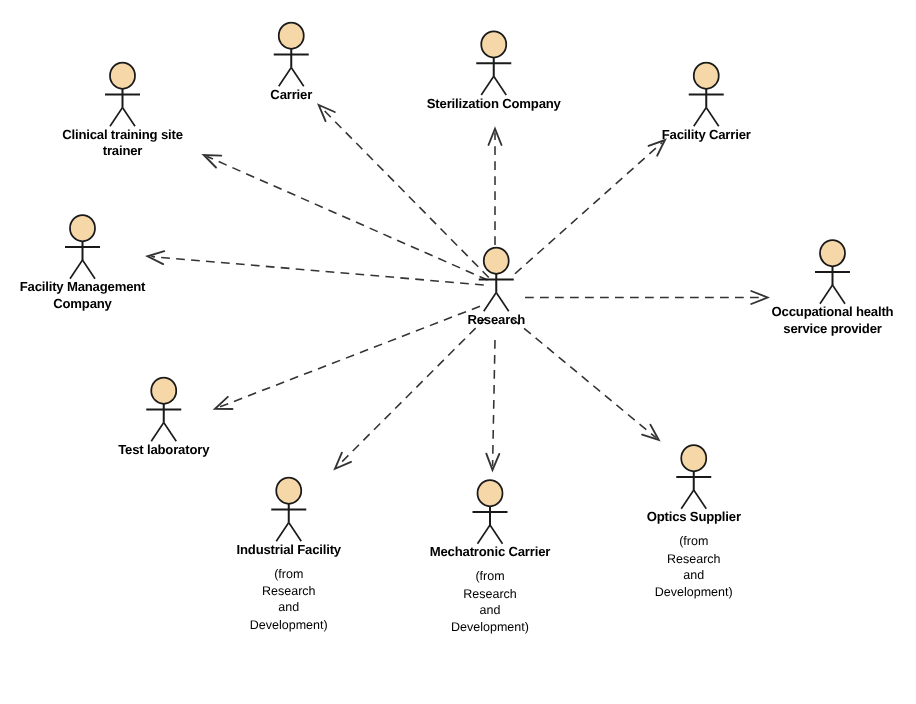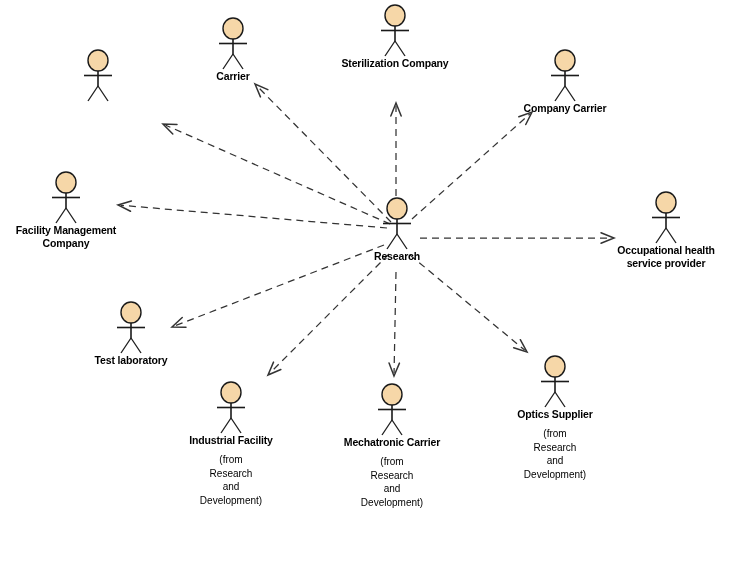--- a/index.html
+++ b/index.html
@@ -112,50 +112,52 @@
 
   <div id="actor-layer">
       <div class="actor" style="left: 98px; top: 49px;">
         <svg class="actor-figure" width="44" height="54" viewBox="0 0 44 54" xmlns="http://www.w3.org/2000/svg">
           <ellipse cx="22" cy="11.5" rx="10" ry="10.5" fill="#f6d7a8" stroke="#1a1a1a" stroke-width="1.4"></ellipse>
           <line x1="8" y1="26.5" x2="36" y2="26.5" stroke="#1a1a1a" stroke-width="1.6"></line>
           <line x1="22" y1="22" x2="22" y2="37" stroke="#1a1a1a" stroke-width="1.6"></line>
           <line x1="22" y1="37" x2="12" y2="52" stroke="#1a1a1a" stroke-width="1.3"></line>
           <line x1="22" y1="37" x2="32" y2="52" stroke="#1a1a1a" stroke-width="1.3"></line>
         </svg>
+        <div class="actor-name">Clinical training site
+trainer</div>
       </div>
       <div class="actor" style="left: 233px; top: 17px;">
         <svg class="actor-figure" width="44" height="54" viewBox="0 0 44 54" xmlns="http://www.w3.org/2000/svg">
           <ellipse cx="22" cy="11.5" rx="10" ry="10.5" fill="#f6d7a8" stroke="#1a1a1a" stroke-width="1.4"></ellipse>
           <line x1="8" y1="26.5" x2="36" y2="26.5" stroke="#1a1a1a" stroke-width="1.6"></line>
           <line x1="22" y1="22" x2="22" y2="37" stroke="#1a1a1a" stroke-width="1.6"></line>
           <line x1="22" y1="37" x2="12" y2="52" stroke="#1a1a1a" stroke-width="1.3"></line>
           <line x1="22" y1="37" x2="32" y2="52" stroke="#1a1a1a" stroke-width="1.3"></line>
         </svg>
         <div class="actor-name">Carrier</div>
       </div>
-      <div class="actor" style="left: 395px; top: 4px;">
+      <div class="actor" style="left: 395px; top: 24px;">
         <svg class="actor-figure" width="44" height="54" viewBox="0 0 44 54" xmlns="http://www.w3.org/2000/svg">
           <ellipse cx="22" cy="11.5" rx="10" ry="10.5" fill="#f6d7a8" stroke="#1a1a1a" stroke-width="1.4"></ellipse>
           <line x1="8" y1="26.5" x2="36" y2="26.5" stroke="#1a1a1a" stroke-width="1.6"></line>
           <line x1="22" y1="22" x2="22" y2="37" stroke="#1a1a1a" stroke-width="1.6"></line>
           <line x1="22" y1="37" x2="12" y2="52" stroke="#1a1a1a" stroke-width="1.3"></line>
           <line x1="22" y1="37" x2="32" y2="52" stroke="#1a1a1a" stroke-width="1.3"></line>
         </svg>
         <div class="actor-name">Sterilization Company</div>
       </div>
       <div class="actor" style="left: 565px; top: 49px;">
         <svg class="actor-figure" width="44" height="54" viewBox="0 0 44 54" xmlns="http://www.w3.org/2000/svg">
           <ellipse cx="22" cy="11.5" rx="10" ry="10.5" fill="#f6d7a8" stroke="#1a1a1a" stroke-width="1.4"></ellipse>
           <line x1="8" y1="26.5" x2="36" y2="26.5" stroke="#1a1a1a" stroke-width="1.6"></line>
           <line x1="22" y1="22" x2="22" y2="37" stroke="#1a1a1a" stroke-width="1.6"></line>
           <line x1="22" y1="37" x2="12" y2="52" stroke="#1a1a1a" stroke-width="1.3"></line>
           <line x1="22" y1="37" x2="32" y2="52" stroke="#1a1a1a" stroke-width="1.3"></line>
         </svg>
-        <div class="actor-name">Company Carrier</div>
+        <div class="actor-name">Facility Carrier</div>
       </div>
       <div class="actor" style="left: 66px; top: 171px;">
         <svg class="actor-figure" width="44" height="54" viewBox="0 0 44 54" xmlns="http://www.w3.org/2000/svg">
           <ellipse cx="22" cy="11.5" rx="10" ry="10.5" fill="#f6d7a8" stroke="#1a1a1a" stroke-width="1.4"></ellipse>
           <line x1="8" y1="26.5" x2="36" y2="26.5" stroke="#1a1a1a" stroke-width="1.6"></line>
           <line x1="22" y1="22" x2="22" y2="37" stroke="#1a1a1a" stroke-width="1.6"></line>
           <line x1="22" y1="37" x2="12" y2="52" stroke="#1a1a1a" stroke-width="1.3"></line>
           <line x1="22" y1="37" x2="32" y2="52" stroke="#1a1a1a" stroke-width="1.3"></line>
         </svg>
         <div class="actor-name">Facility Management

